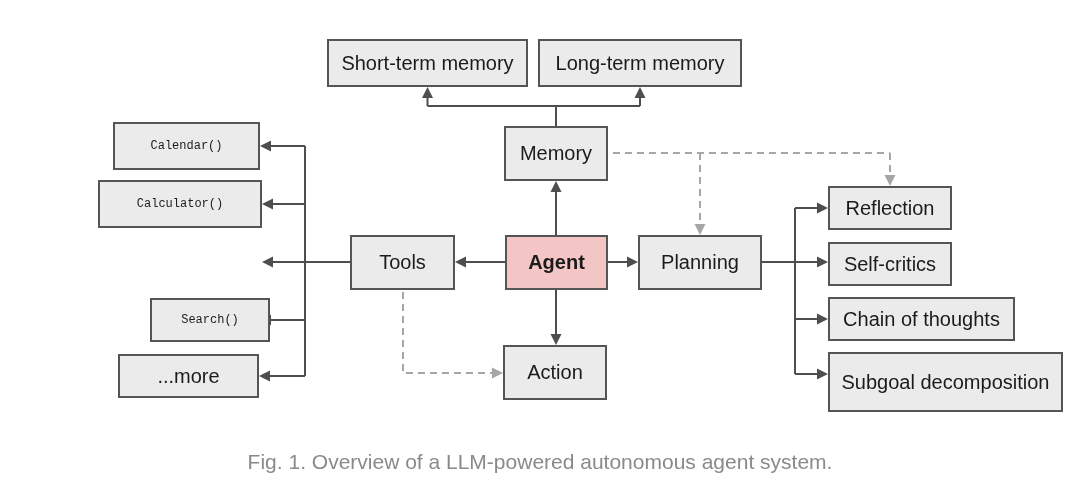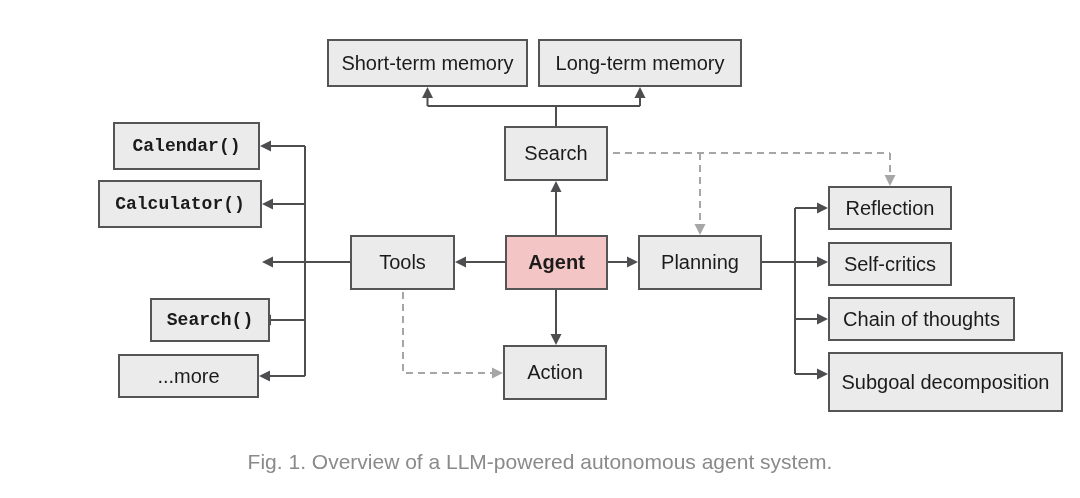--- a/index.html
+++ b/index.html
@@ -13,21 +13,21 @@
   .wires{position:absolute;left:0;top:0;width:1080px;height:498px;}
   .solid{stroke:var(--solid-arrow);}
   .solid-heads{fill:var(--solid-arrow);}
   .dashed{stroke:var(--dashed-arrow);}
   .dashed-heads{fill:var(--dashed-arrow);}
   .node{
     position:absolute;box-sizing:border-box;display:flex;align-items:center;justify-content:center;
     background:var(--node-fill);border:2px solid var(--node-border);
     color:var(--node-text);font-size:20px;white-space:nowrap;
   }
-  .node.mono{font-family:"Liberation Mono",monospace;font-weight:bold;font-size:18px;text-align:center;}
+  .node.mono{font-family:"Liberation Mono",monospace;font-weight:normal;font-size:12px;text-align:center;}
   .node.agent{background:var(--agent-fill);font-weight:bold;}
   .caption{position:absolute;left:0;right:0;top:450px;text-align:center;
     font-size:21px;color:var(--caption-text);}
 </style>
 </head>
 <body>
 
 <div class="canvas">
 
   <svg class="wires" width="1080" height="498" viewBox="0 0 1080 498" xmlns="http://www.w3.org/2000/svg">
@@ -67,21 +67,21 @@
     </g>
     <g class="dashed-heads">
       <polygon points="700,235 694.5,224 705.5,224"></polygon>
       <polygon points="890,186 884.5,175 895.5,175"></polygon>
       <polygon points="503,373 492,367.5 492,378.5"></polygon>
     </g>
   </svg>
 
   <div class="node" style="left:327px;top:39px;width:201px;height:48px">Short-term memory</div>
   <div class="node" style="left:538px;top:39px;width:204px;height:48px">Long-term memory</div>
-  <div class="node" style="left:504px;top:126px;width:104px;height:55px">Search</div>
+  <div class="node" style="left:504px;top:126px;width:104px;height:55px">Memory</div>
 
   <div class="node" style="left:350px;top:235px;width:105px;height:55px">Tools</div>
   <div class="node agent" style="left:505px;top:235px;width:103px;height:55px">Agent</div>
   <div class="node" style="left:638px;top:235px;width:124px;height:55px">Planning</div>
   <div class="node" style="left:503px;top:345px;width:104px;height:55px">Action</div>
 
   <div class="node mono" style="left:113px;top:122px;width:147px;height:48px">Calendar()</div>
   <div class="node mono" style="left:98px;top:180px;width:164px;height:48px">Calculator()</div>
   <div class="node mono" style="left:150px;top:298px;width:120px;height:44px">Search()</div>
   <div class="node" style="left:118px;top:354px;width:141px;height:44px">...more</div>

